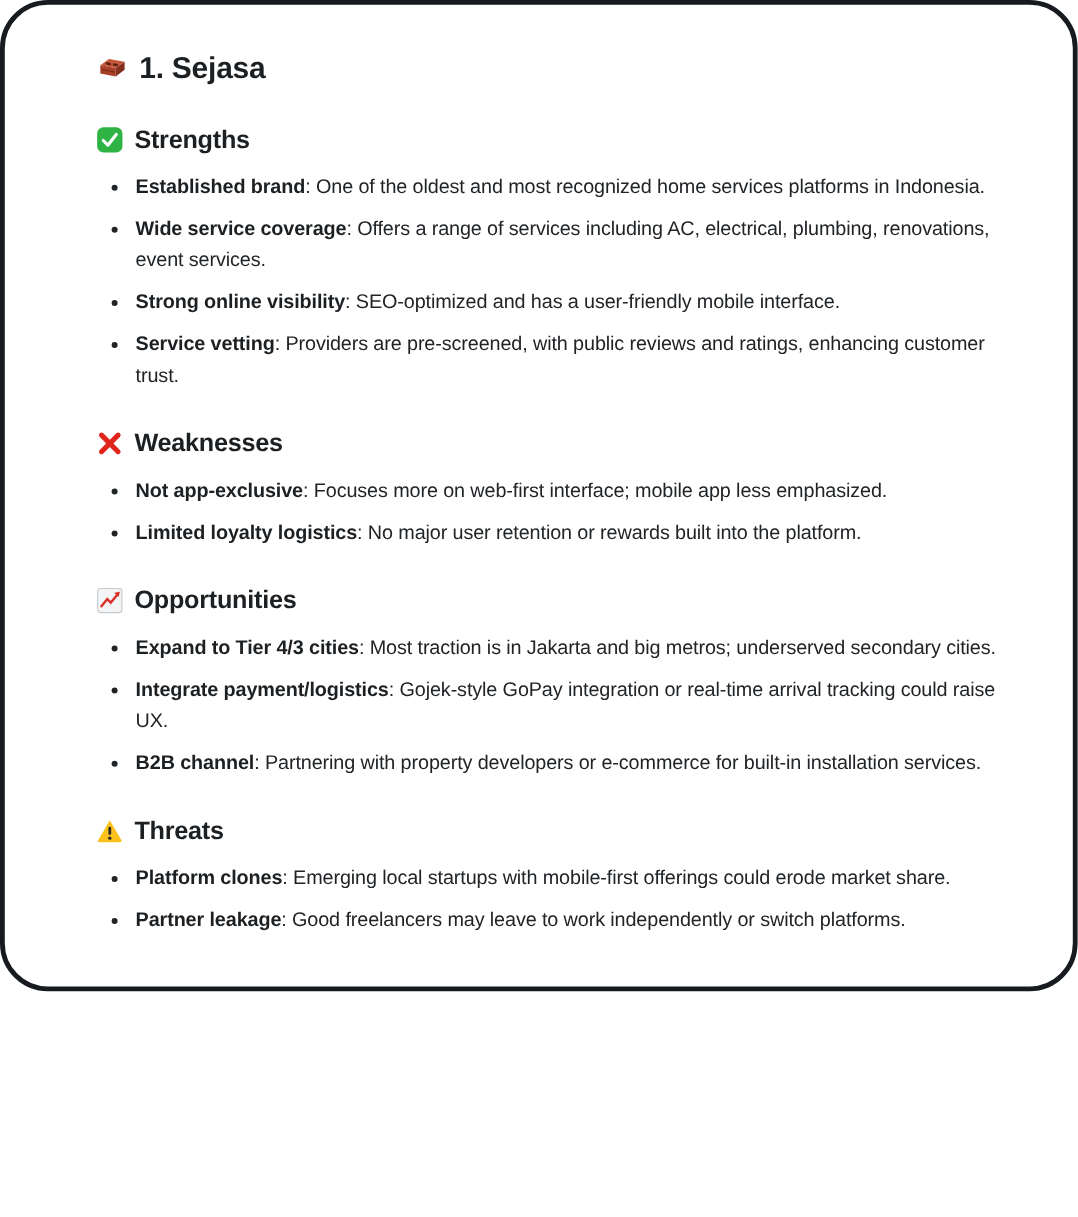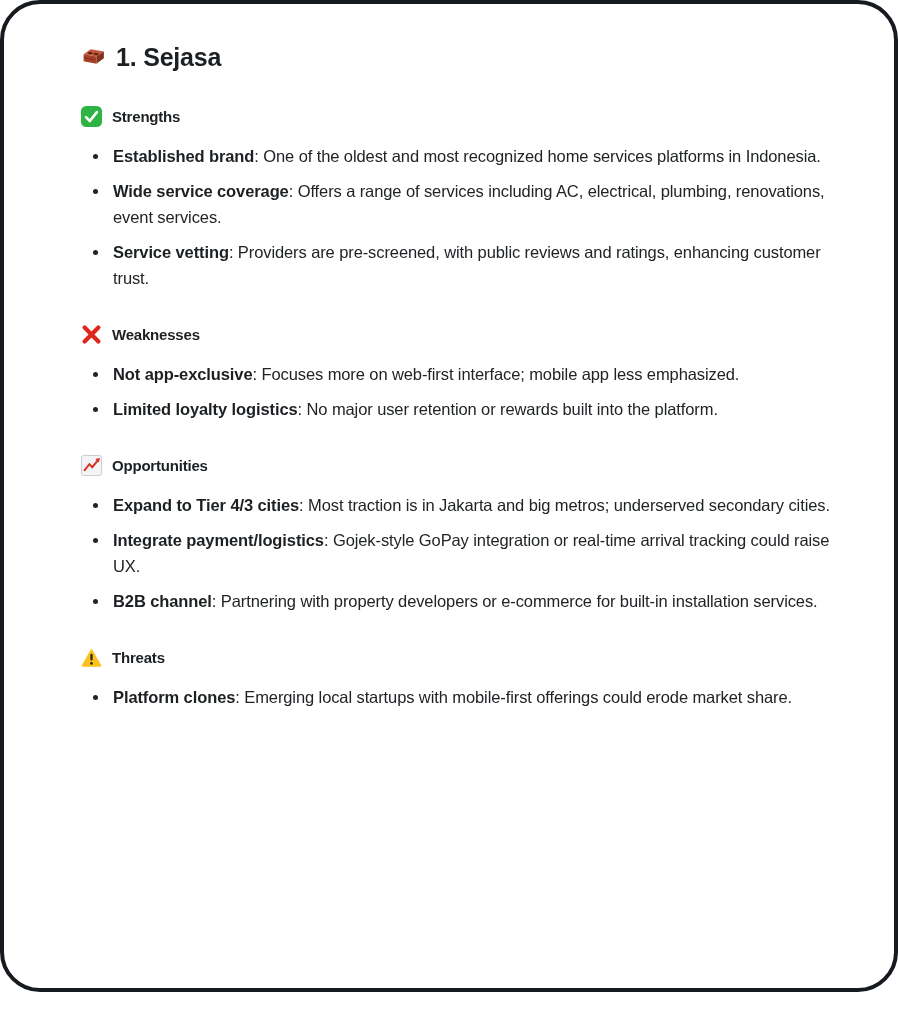--- a/index.html
+++ b/index.html
@@ -1,20 +1,20 @@
 <!DOCTYPE html>
 <html><head>
 <meta charset="utf-8">
 <style>
   html, body { margin: 0; padding: 0; width: 898px; height: 1014px; background: #ffffff; }
   * { box-sizing: border-box; }
   .card {
     position: absolute;
     left: 0; top: 0;
-    width: 898px; height: 992px;
+    width: 898px; height: 826px;
     background: #ffffff;
     border: 4px solid #171b1f;
     border-radius: 40px;
     overflow: hidden;
   }
   .content {
     padding: 37px 42px 80px 76px;
     font-family: "Liberation Sans", "DejaVu Sans", sans-serif;
     color: #212427;
   }
@@ -23,21 +23,21 @@
     font-size: 25px;
     font-weight: 700;
     letter-spacing: -0.2px;
     display: flex;
     align-items: center;
     line-height: 32px;
     color: #1d2023;
   }
   h2.heading {
     margin: 30px 0 13px 0;
-    font-size: 15px;
+    font-size: 21px;
     font-weight: 700;
     letter-spacing: -0.2px;
     display: flex;
     align-items: center;
     line-height: 27px;
     color: #1d2023;
   }
   .emoji { display: inline-flex; margin-right: 9px; flex: 0 0 auto; }
   .emoji svg { display: block; }
   ul.bullets { list-style: none; margin: 0; padding: 0 0 0 6px; }
@@ -99,20 +99,26 @@
         <li>
           <span class="dot-cell">
               <span class="dot"></span>
             </span>
           <span class="li-text"><b>Wide service coverage</b><span>: Offers a range of services including AC, electrical, plumbing, renovations, event services.</span></span>
         </li>
         <li>
           <span class="dot-cell">
               <span class="dot"></span>
             </span>
+          <span class="li-text"><b>Strong online visibility</b><span>: SEO-optimized and has a user-friendly mobile interface.</span></span>
+        </li>
+        <li>
+          <span class="dot-cell">
+              <span class="dot"></span>
+            </span>
           <span class="li-text"><b>Service vetting</b><span>: Providers are pre-screened, with public reviews and ratings, enhancing customer trust.</span></span>
         </li>
       </ul>
     </section>
 
     <section>
       <h2 class="heading">
         <span class="emoji">
           <svg width="23" height="23" viewBox="0 0 24 24" aria-hidden="true">
             <path d="M4.8 4.8 L19.2 19.2 M19.2 4.8 L4.8 19.2" stroke="#e0261c" stroke-width="4.4" stroke-linecap="round"></path>
@@ -180,17 +186,23 @@
         </span>
         <span>Threats</span>
       </h2>
       <ul class="bullets">
         <li>
           <span class="dot-cell">
               <span class="dot"></span>
             </span>
           <span class="li-text"><b>Platform clones</b><span>: Emerging local startups with mobile-first offerings could erode market share.</span></span>
         </li>
+        <li>
+          <span class="dot-cell">
+              <span class="dot"></span>
+            </span>
+          <span class="li-text"><b>Partner leakage</b><span>: Good freelancers may leave to work independently or switch platforms.</span></span>
+        </li>
       </ul>
     </section>
 
   </div>
 </div>
 
 </body></html>

